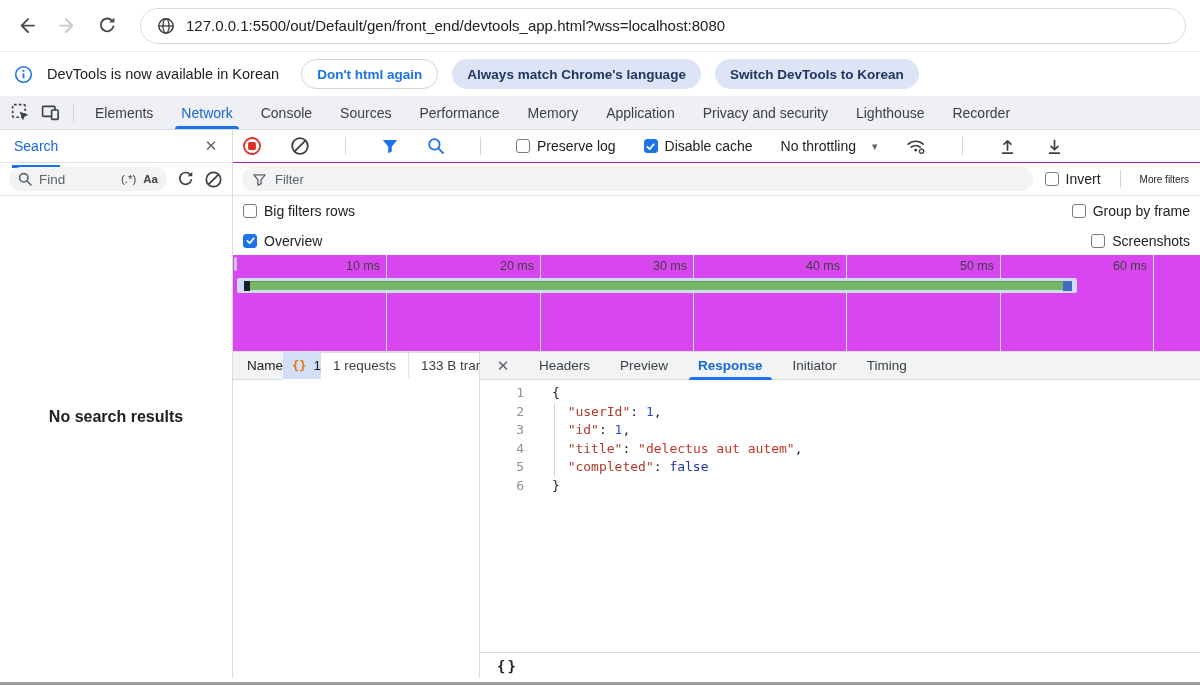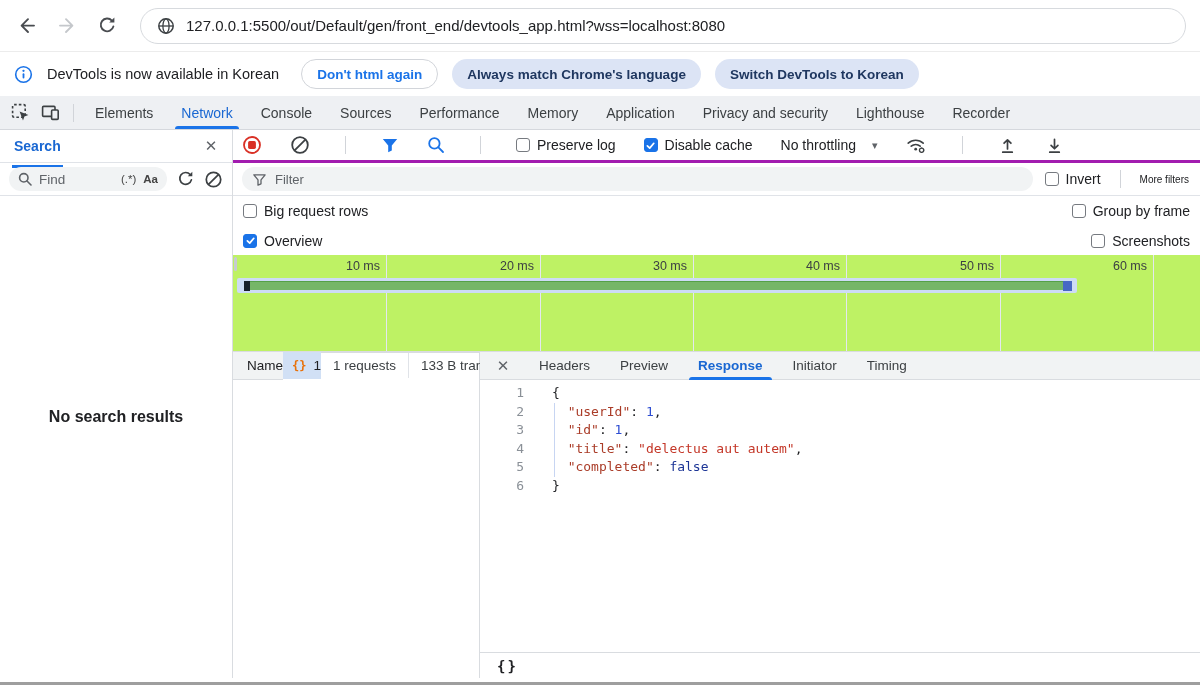--- a/index.html
+++ b/index.html
@@ -27,52 +27,52 @@
   .tab { position:relative; height:33px; display:flex; align-items:center; padding:0 14px; font-size:14px; color:#3c4043; white-space:nowrap; }
   .tab.active { color:#1967d2; }
   .tab.active::after { content:""; position:absolute; left:8px; right:8px; bottom:0; height:3px; background:#1a73e8; border-radius:3px 3px 0 0; }
 
   
   .main { flex:1; display:flex; min-height:0; }
 
   
   .search-panel { width:233px; flex:0 0 233px; border-right:1px solid #d9dce0; display:flex; flex-direction:column; background:#fff; }
   .sp-header { height:33px; flex:0 0 33px; border-bottom:1px solid #e0e3e8; display:flex; align-items:center; justify-content:space-between; padding:0 10px 0 12px; }
-  .sp-title { height:43px; display:flex; align-items:center; padding:0 2px; color:#1967d2; font-weight:bold; font-size:14px; box-shadow:inset 0 -3px 0 #1a73e8; }
+  .sp-title { height:43px; display:flex; align-items:center; padding:0 2px; color:#1967d2; font-weight:normal; font-size:14px; box-shadow:inset 0 -3px 0 #1a73e8; }
   .x-btn { font-size:15px; color:#5f6368; width:22px; height:22px; display:flex; align-items:center; justify-content:center; cursor:pointer; }
   .sp-findrow { height:33px; flex:0 0 33px; border-bottom:1px solid #e0e3e8; display:flex; align-items:center; padding:0 9px; gap:9px; }
   .find-pill { flex:1; height:24px; background:#f1f3f4; border-radius:13px; display:flex; align-items:center; padding:0 9px; gap:7px; }
   .find-placeholder { font-size:13.5px; color:#5f6368; flex:1; }
   .toggle-glyph { font-size:11.5px; color:#444; letter-spacing:0; }
   .sp-empty { flex:1; text-align:center; padding-top:212px; }
   .sp-empty-title { font-size:16px; font-weight:bold; color:#202124; }
   .sp-empty-hint { font-size:13.5px; color:#5f6368; margin-top:9px; }
 
   
   .network-panel { flex:1; display:flex; flex-direction:column; min-width:0; background:#fff; }
-  .net-toolbar { height:33px; flex:0 0 33px; border-bottom:3px solid #a21caf; display:flex; align-items:center; padding:8px 9px; gap:28px; }
+  .net-toolbar { height:33px; flex:0 0 33px; border-bottom:1px solid #a21caf; display:flex; align-items:center; padding:8px 9px; gap:28px; }
   .icon-btn { display:flex; align-items:center; justify-content:center; cursor:pointer; }
   .check { display:flex; align-items:center; gap:7px; cursor:pointer; white-space:nowrap; }
   .cb { width:14px; height:14px; border:1.5px solid #767a80; border-radius:3px; background:#fff; display:flex; align-items:center; justify-content:center; }
   .cb.checked { background:#1a73e8; border-color:#1a73e8; }
   .cb-label { font-size:14px; color:#202124; }
   .throttle { display:flex; align-items:center; gap:16px; cursor:pointer; }
   .caret { font-size:11px; color:#5f6368; }
 
   .net-filterrow { height:33px; flex:0 0 33px; border-bottom:1px solid #e0e3e8; display:flex; align-items:center; padding:0 9px; gap:12px; }
   .filter-pill { flex:1; height:24px; background:#f1f3f4; border-radius:13px; display:flex; align-items:center; gap:8px; padding:0 10px; }
   .filter-placeholder { font-size:13px; color:#5f6368; }
   .more-filters { font-size:10px; color:#202124; margin-right:2px; white-space:nowrap; cursor:pointer; }
 
   .opt-row { display:flex; align-items:center; justify-content:space-between; padding:0 10px; }
   .opt-row.r1 { height:30px; flex:0 0 30px; }
   .opt-row.r2 { height:29px; flex:0 0 29px; }
 
   
-  .timeline { position:relative; height:97px; flex:0 0 97px; border-bottom:1px solid #d9dce0; background:#bef264; overflow:hidden; }
+  .timeline { position:relative; height:97px; flex:0 0 97px; border-bottom:1px solid #d9dce0; background:#d946ef; overflow:hidden; }
   .gridline { position:absolute; top:0; bottom:0; width:1px; background:#e4e7f0; }
   .tick-label { position:absolute; top:4px; width:68px; text-align:right; font-size:12.5px; color:#3c4043; }
   .tl-grip { position:absolute; left:1px; top:2px; width:3px; height:14px; border-radius:2px; background:#c7cbd1; }
   .tl-band { position:absolute; left:4px; top:23px; width:840px; height:15px; background:#cddcf5; border-radius:2px; }
   .tl-bar { position:absolute; left:11px; top:26px; width:828px; height:9px; background:#75b667; border-top:1px solid #55a047; }
   .tl-cap-start { position:absolute; left:0; top:-1px; width:6px; height:10px; background:#17202b; }
   .tl-cap-end { position:absolute; right:0; top:-1px; width:9px; height:10px; background:#4667c4; }
 
   
   .net-main { flex:1; display:flex; min-height:0; }
@@ -330,21 +330,21 @@
           <span class="cb"></span>
           <span class="cb-label">Invert</span>
         </div>
         <div class="vdiv"></div>
         <div class="more-filters">More filters</div>
       </div>
 
       <div class="opt-row r1">
         <div class="check">
           <span class="cb"></span>
-          <span class="cb-label">Big request rows</span>
+          <span class="cb-label">Big filters rows</span>
         </div>
         <div class="check">
           <span class="cb"></span>
           <span class="cb-label">Group by frame</span>
         </div>
       </div>
       <div class="opt-row r2">
         <div class="check">
           <span class="cb checked">
             <svg width="11" height="11" viewBox="0 0 14 14">

